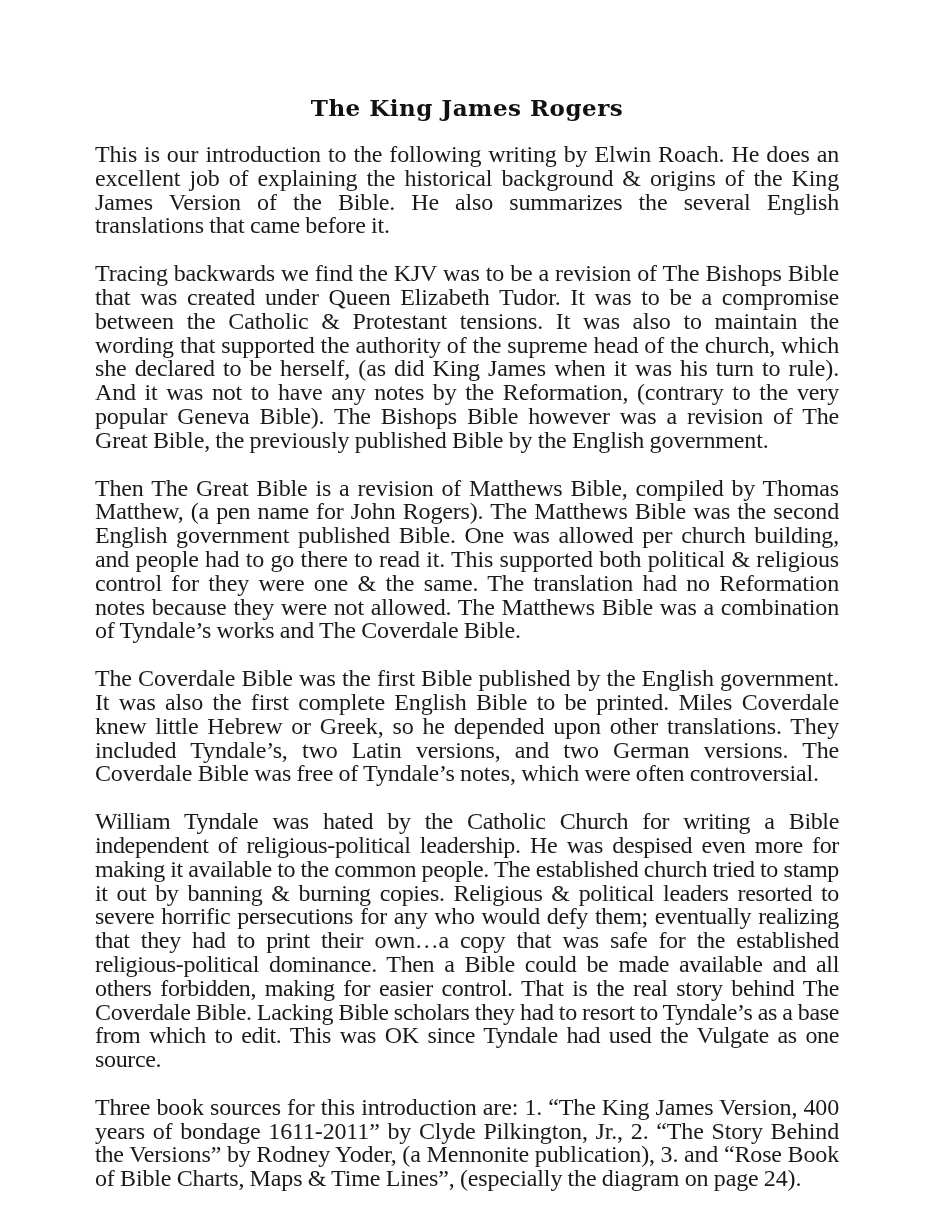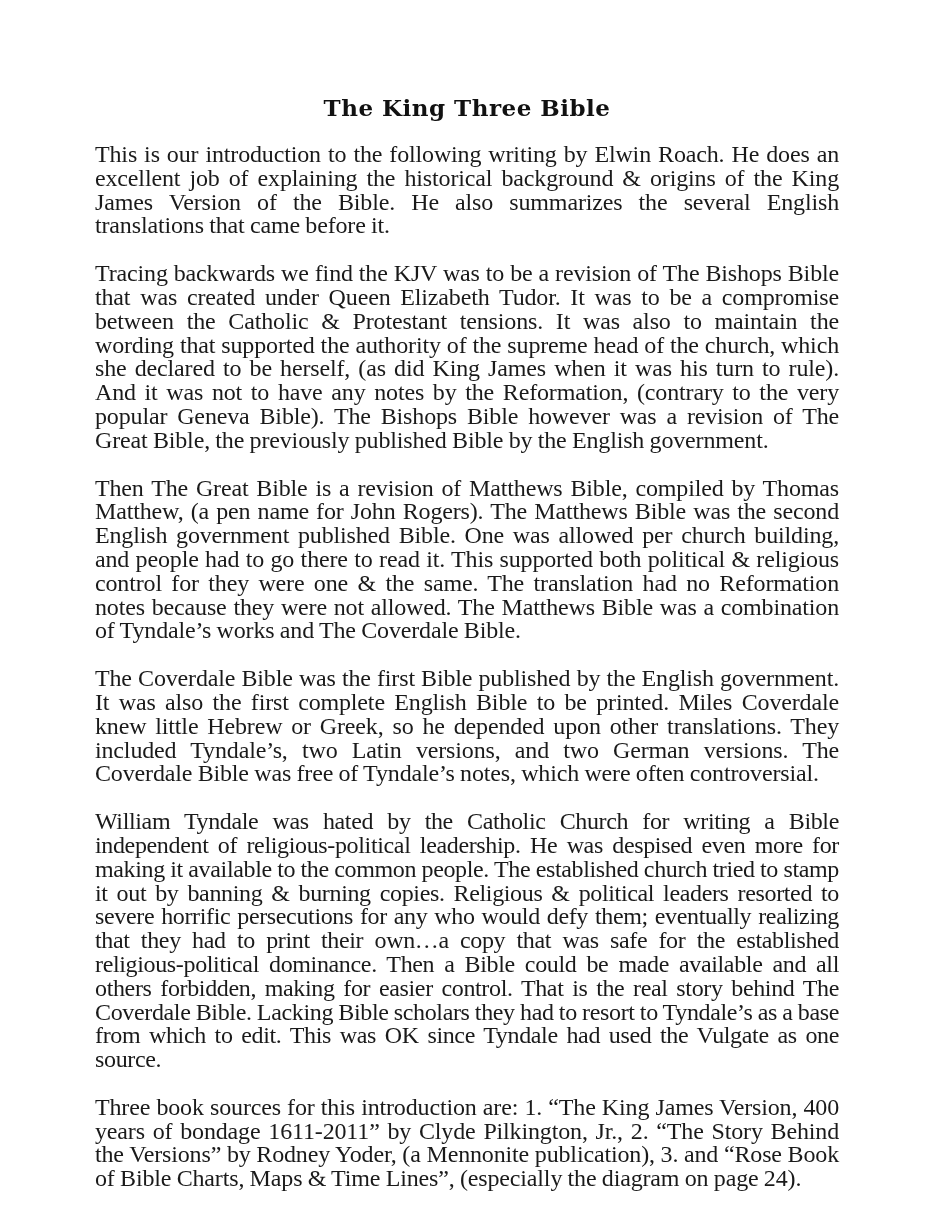--- a/index.html
+++ b/index.html
@@ -48,21 +48,21 @@
       font-size: 19px;
       line-height: 24px;
       margin: 0;
       letter-spacing: -0.3px;
     }
   </style>
 </head>
 <body>
 
 <div class="page">
-  <h1 class="title">The King Three Bible</h1>
+  <h1 class="title">The King James Rogers</h1>
 
   <p class="para">This is our introduction to the following writing by Elwin Roach. He does an excellent job of explaining the historical background &amp; origins of the King James Version of the Bible.  He also summarizes the several English translations that came before it.</p>
   <p class="para">Tracing backwards we find the KJV was to be a revision of The Bishops Bible that was created under Queen Elizabeth Tudor.  It was to be a compromise between the Catholic &amp; Protestant tensions. It was also to maintain the wording that supported the authority of the supreme head of the church, which she declared to be herself, (as did King James when it was his turn to rule).  And it was not to have any notes by the Reformation, (con­trary to the very popular Geneva Bible). The Bishops Bible however was a revision of The Great Bible, the previously published Bible by the English government.</p>
   <p class="para">Then The Great Bible is a revision of Matthews Bible, compiled by Thomas Matthew, (a pen name for John Rogers).  The Matthews Bible was the second English government published Bible.  One was allowed per church building, and people had to go there to read it.  This supported both political &amp; religious control for they were one &amp; the same. The translation had no Reformation notes because they were not allowed.  The Mat­thews Bible was a combination of Tyndale’s works and The Coverdale Bible.</p>
   <p class="para">The Coverdale Bible was the first Bible published by the English government.  It was also the first complete English Bible to be printed.  Miles Coverdale knew little Hebrew or Greek, so he depended upon other translations.  They included Tyndale’s, two Latin versions, and two German versions. The Coverdale Bible was free of Tyndale’s notes, which were often controversial.</p>
   <p class="para tight">William Tyndale was hated by the Catholic Church for writing a Bible independent of religious-political leadership.  He was despised even more for making it available to the common people.  The established church tried to stamp it out by banning &amp; burning copies.  Religious &amp; political leaders resorted to severe horrific persecutions for any who would defy them; eventually realizing that they had to print their own…a copy that was safe for the established religious-political dominance.  Then a Bible could be made available and all others forbidden, making for easier control.  That is the real story be­hind The Coverdale Bible.  Lacking Bible scholars they had to resort to Tyndale’s as a base from which to edit. This was OK since Tyndale had used the Vulgate as one source.</p>
   <p class="para">Three book sources for this introduction are:  1. “The King James Version, 400 years of bondage 1611-2011” by Clyde Pilkington, Jr.,  2. “The Story Behind the Versions” by Rod­ney Yoder, (a Mennonite publication),  3. and “Rose Book of Bible Charts, Maps &amp; Time Lines”, (especially the diagram on page 24).</p>
 
   <p class="sig">Eric J Ellis &amp; edited by Mary Elizabeth Ellis</p>
 </div>

